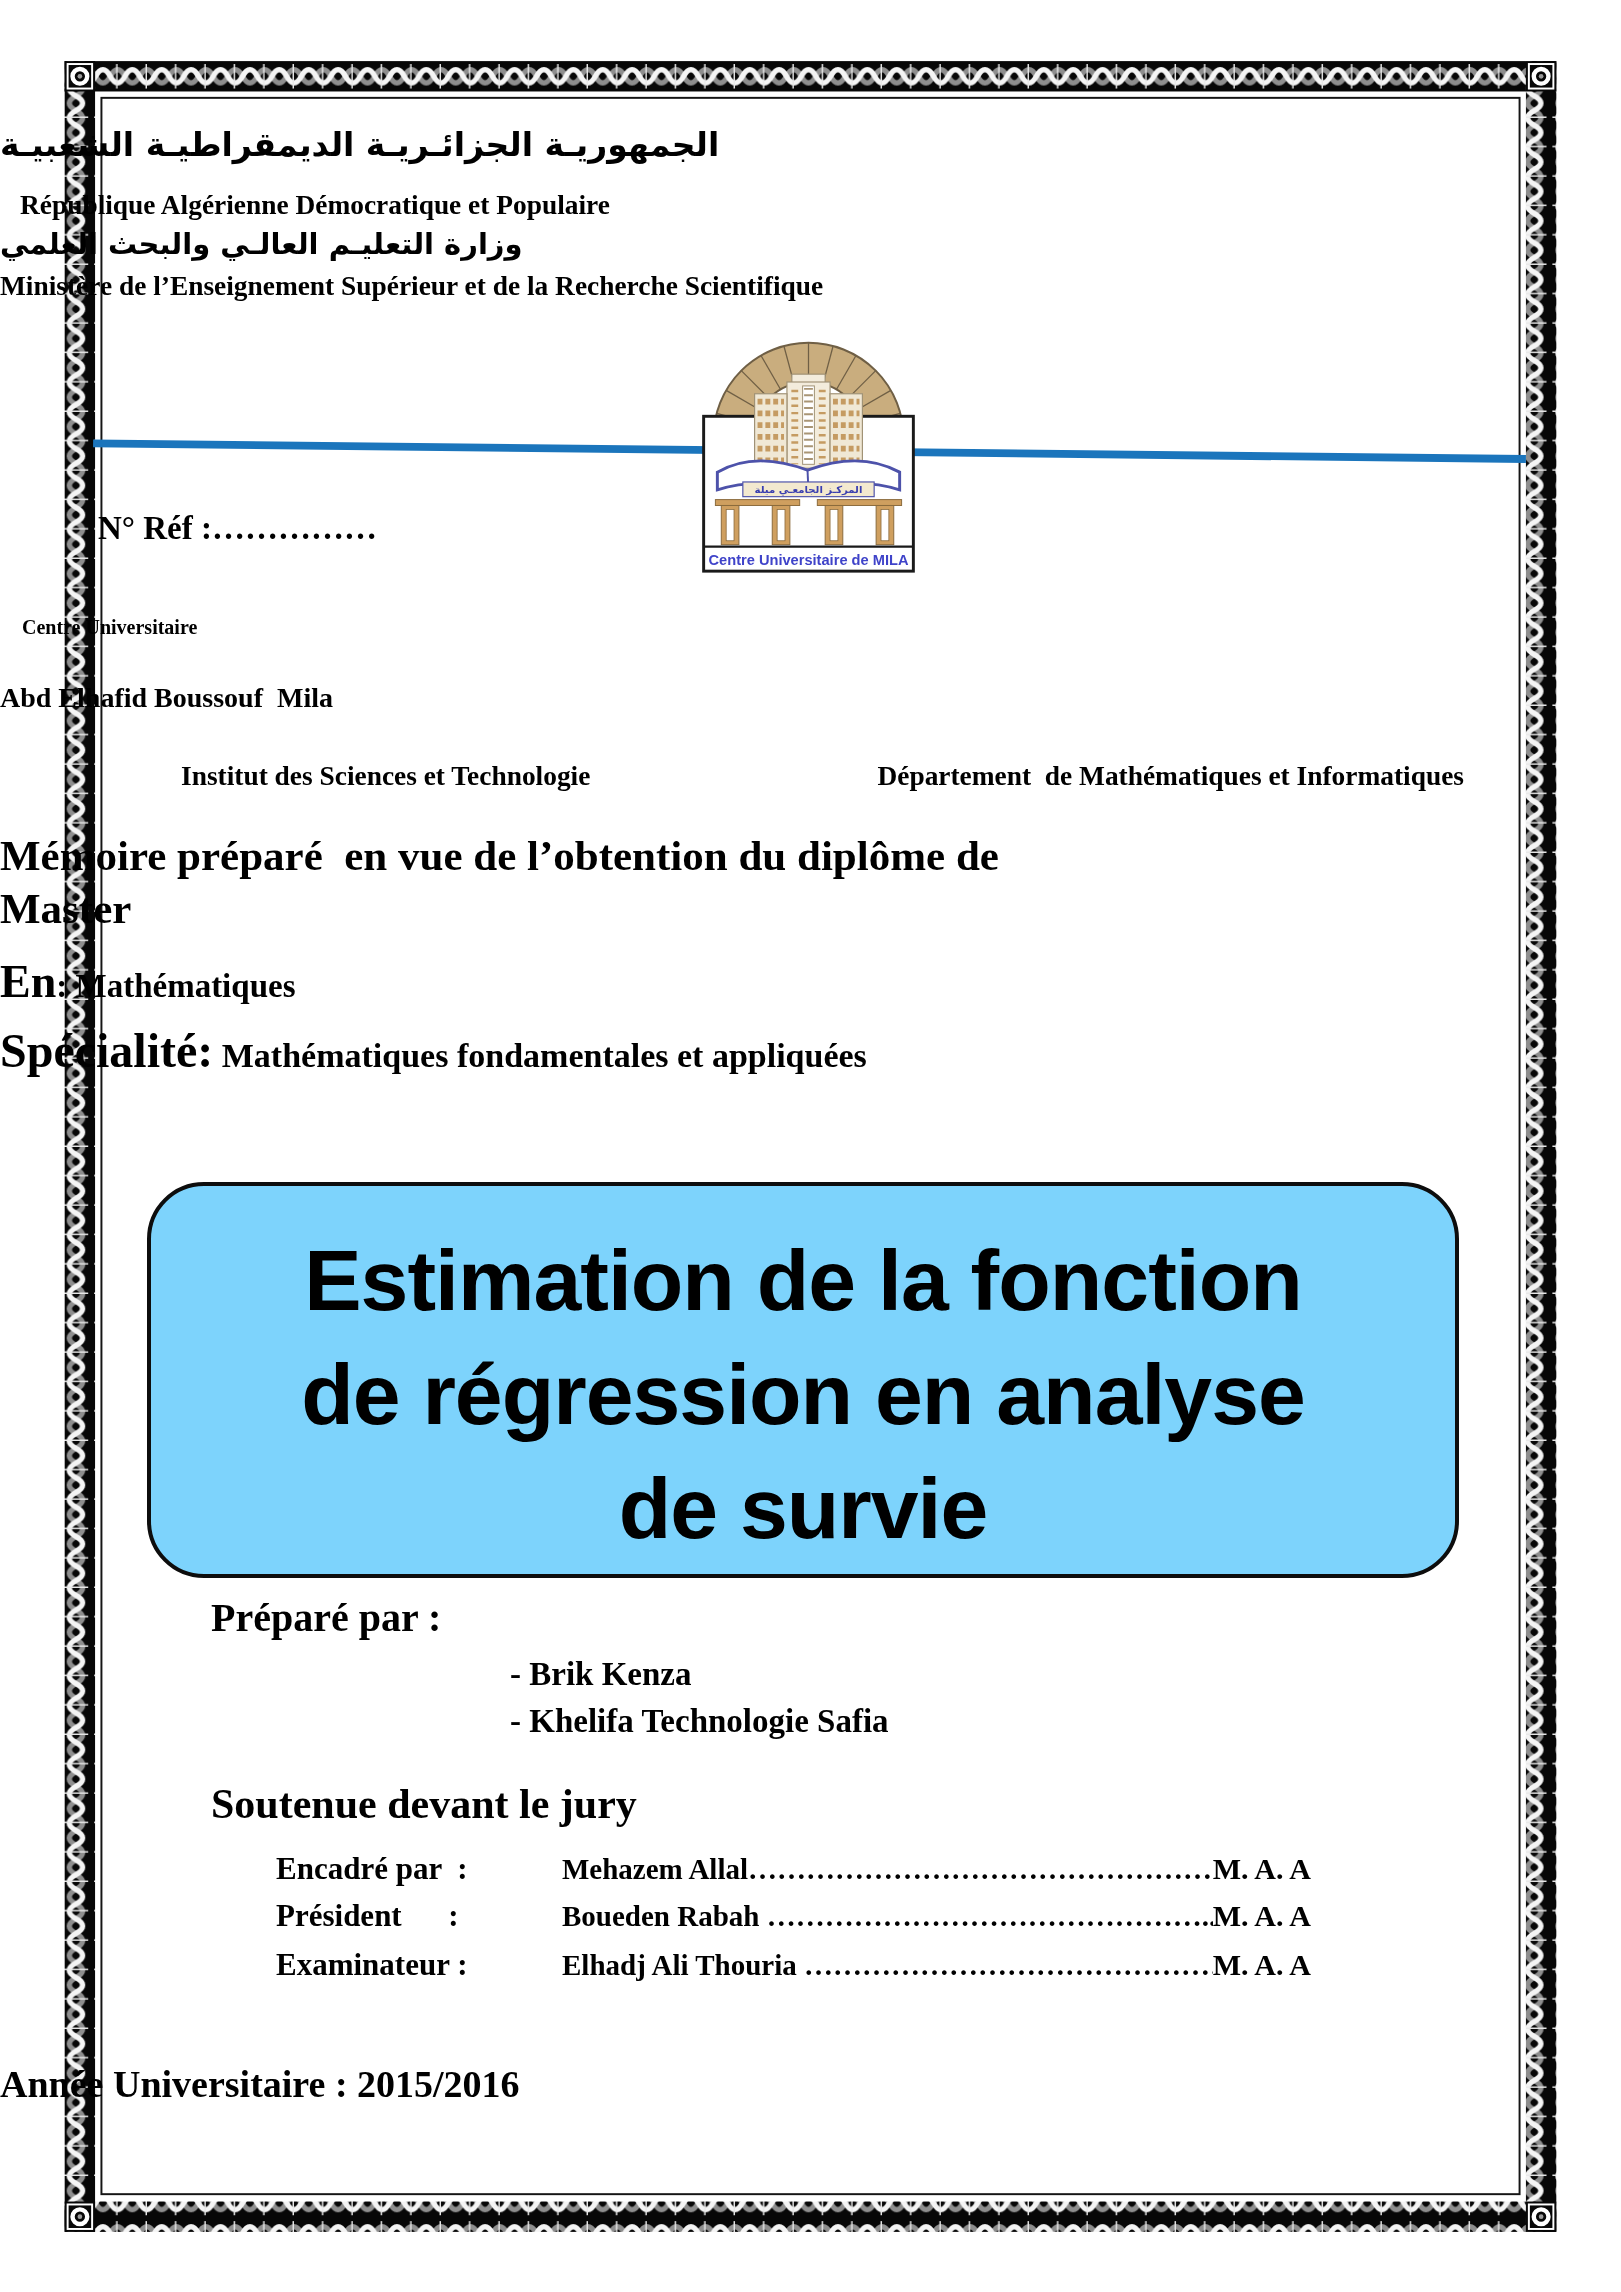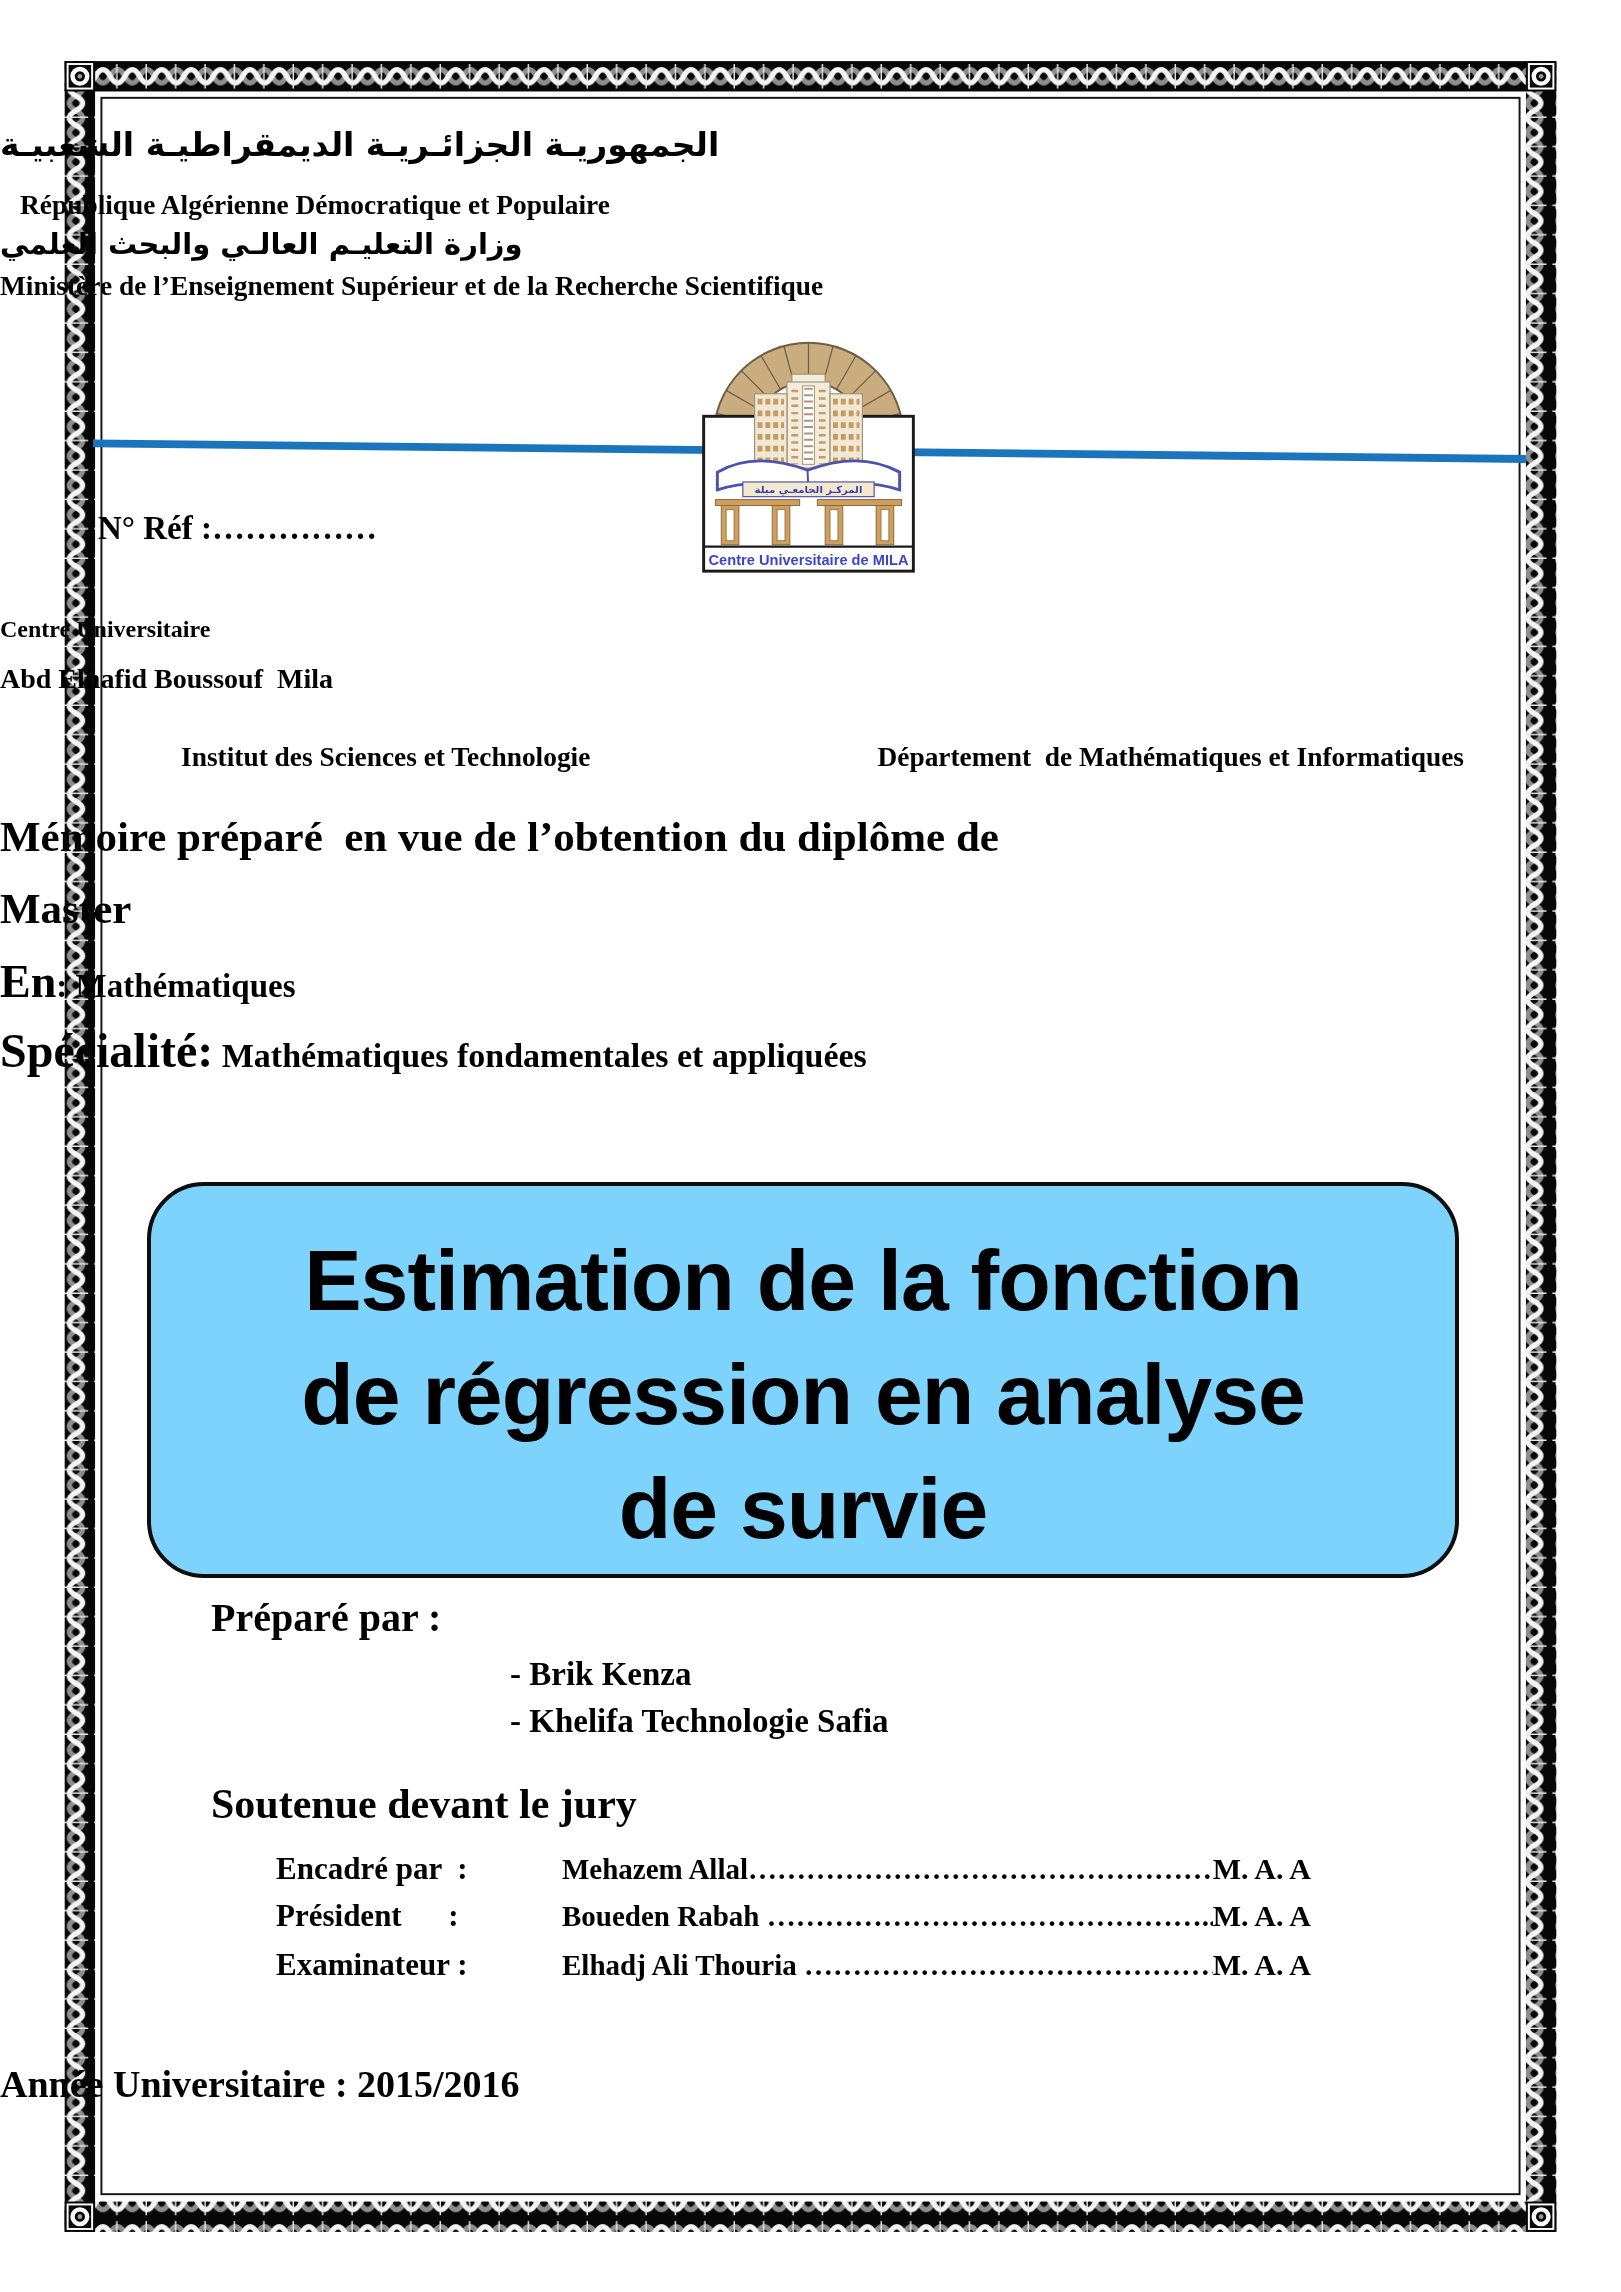--- a/index.html
+++ b/index.html
@@ -1,32 +1,32 @@
 <!DOCTYPE html>
 <html><head>
 <meta charset="utf-8">
 <style>
   html,body{margin:0;padding:0;background:#ffffff;}
   .page{position:relative;width:1621px;height:2293px;background:#fff;overflow:hidden;
         font-family:"Liberation Serif",serif;color:#000;}
   .abs{position:absolute;}
   .ctr{left:0;right:0;text-align:left;}
-  .pre{white-space:pre;}
+  .pre{white-space:pre;margin-top:19px;}
   .arabic{font-family:"DejaVu Sans",sans-serif;font-weight:bold;direction:rtl;}
 
   .ar1{top:125px;font-size:33px;}
   .fr1{top:190px;font-size:27.4px;font-weight:bold;padding-left:20px;}
   .ar2{top:227px;font-size:29px;}
   .fr2{top:271px;font-size:27.4px;font-weight:bold;}
 
   .frame-svg,.line-svg{position:absolute;left:0;top:0;pointer-events:none;}
   .logo-svg{position:absolute;left:686px;top:333px;}
 
   .ref{left:98px;top:510px;font-size:33px;font-weight:bold;}
-  .cu1{top:616px;font-size:24px;font-weight:bold;}
+  .cu1{top:616px;font-size:20px;font-weight:bold;padding-left:22px;}
   .cu2{top:663px;font-size:28px;font-weight:bold;}
   .inst-row{left:181px;right:157px;top:742px;display:flex;justify-content:space-between;
             font-size:27.4px;font-weight:bold;}
   .mem1{top:812px;font-size:43px;font-weight:bold;}
   .mem2{top:884px;font-size:43px;font-weight:bold;}
   .en-line{top:955px;font-weight:bold;}
   .en-label{font-size:46px;}
   .en-value{font-size:33px;}
   .spec-line{top:1023px;font-weight:bold;}
   .spec-label{font-size:48px;}

